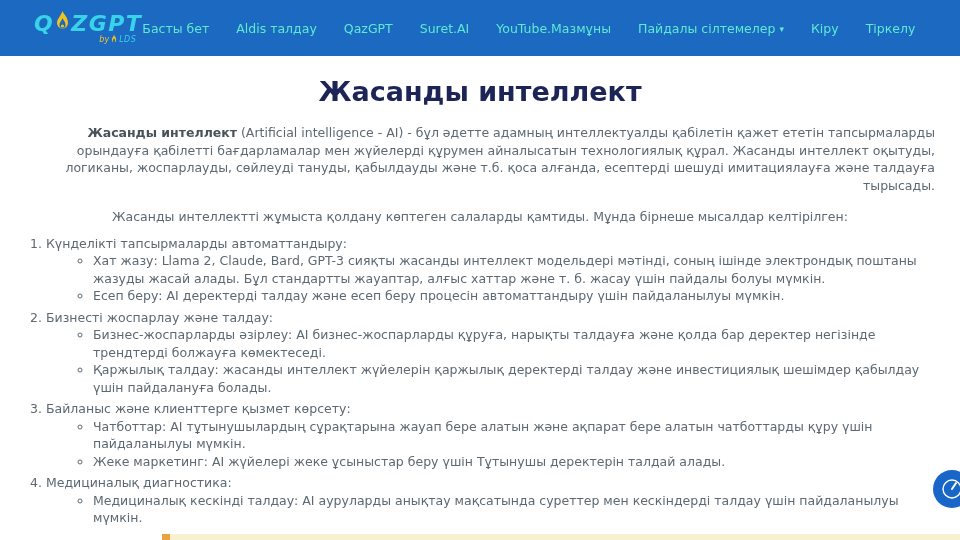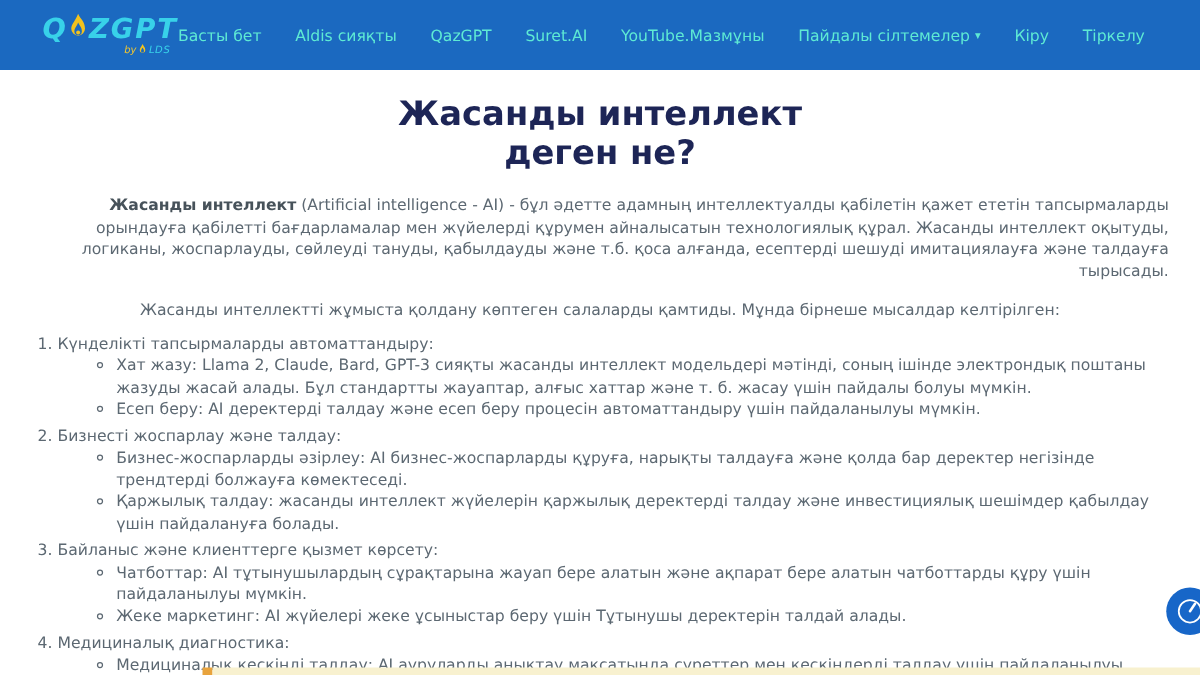--- a/index.html
+++ b/index.html
@@ -62,21 +62,21 @@
         <path d="M7.5 7 C8.5 9.5 10.5 10.5 10.5 14 A3 3.2 0 0 1 4.5 14 C4.5 11.5 6.3 10.5 7.5 7 Z" fill="#1b69c0"></path>
       </svg>
       <span class="lds-txt">LDS</span>
     </div>
   </div>
   <div class="nav">
     <span class="nav-item">
         <span>Басты бет</span>
       </span>
     <span class="nav-item">
-        <span>Aldis сияқты</span>
+        <span>Aldis талдау</span>
       </span>
     <span class="nav-item">
         <span>QazGPT</span>
       </span>
     <span class="nav-item">
         <span>Suret.AI</span>
       </span>
     <span class="nav-item">
         <span>YouTube.Мазмұны</span>
       </span>
@@ -89,21 +89,20 @@
       </span>
     <span class="nav-item">
         <span>Тіркелу</span>
       </span>
   </div>
 </div>
 
 <div class="content">
   <h1>
     <span>Жасанды интеллект</span><br>
-    <span>деген не?</span>
   </h1>
 
   <p class="intro"><b>Жасанды интеллект</b><span> (Artificial intelligence - AI) - бұл әдетте адамның интеллектуалды қабілетін қажет ететін тапсырмаларды орындауға қабілетті бағдарламалар мен жүйелерді құрумен айналысатын технологиялық құрал. Жасанды интеллект оқытуды, логиканы, жоспарлауды, сөйлеуді тануды, қабылдауды және т.б. қоса алғанда, есептерді шешуді имитациялауға және талдауға тырысады.</span></p>
 
   <p class="examples-intro">Жасанды интеллектті жұмыста қолдану көптеген салаларды қамтиды. Мұнда бірнеше мысалдар келтірілген:</p>
 
   <ol class="use-cases">
     <li>
       <span>Күнделікті тапсырмаларды автоматтандыру:</span>
       <ul>

